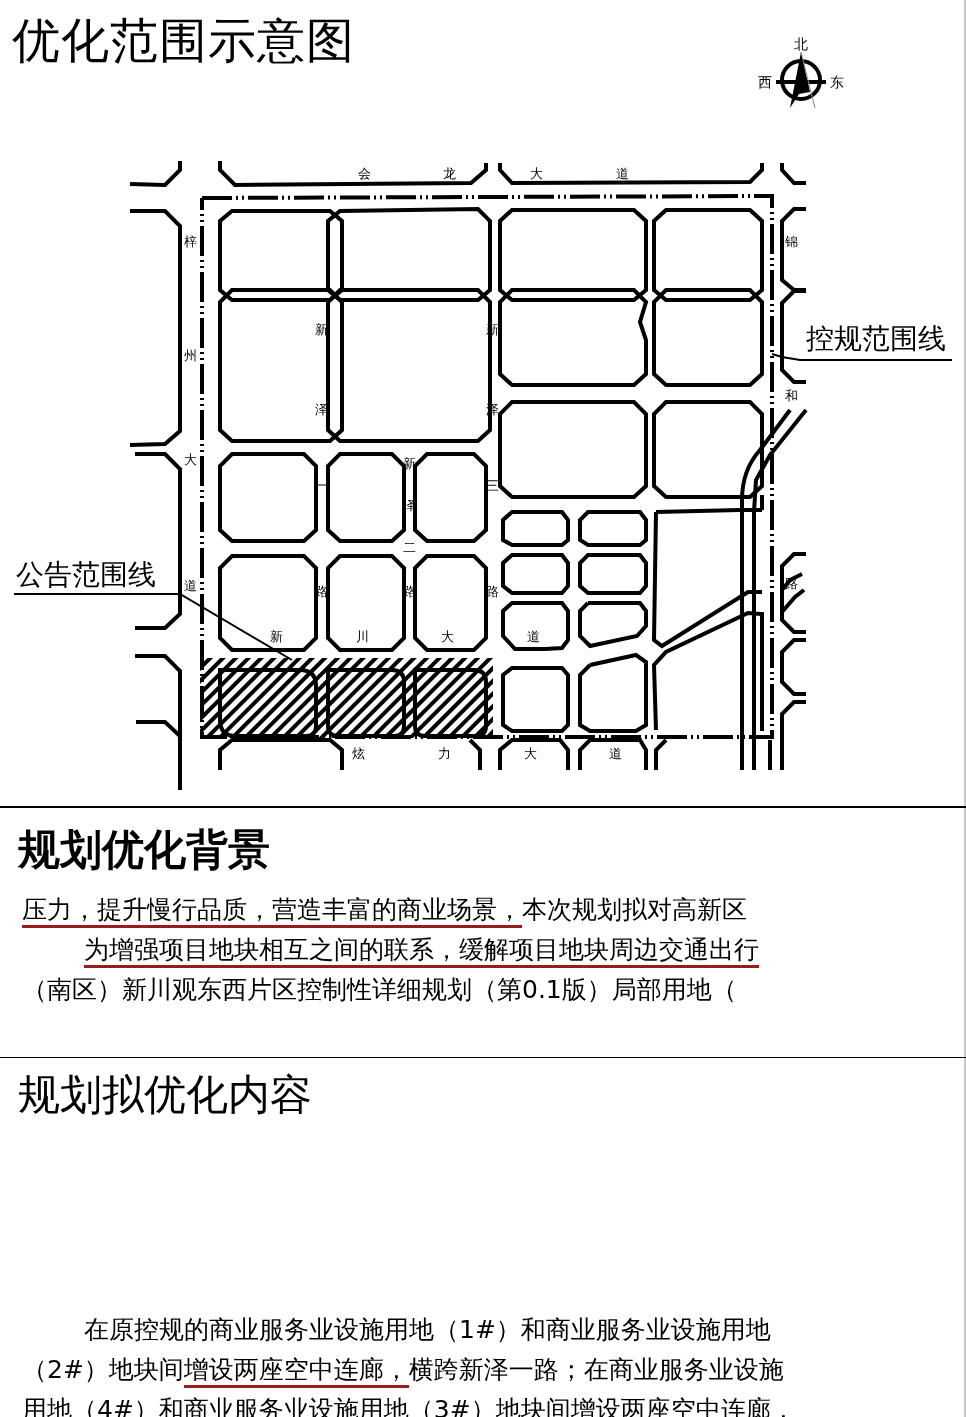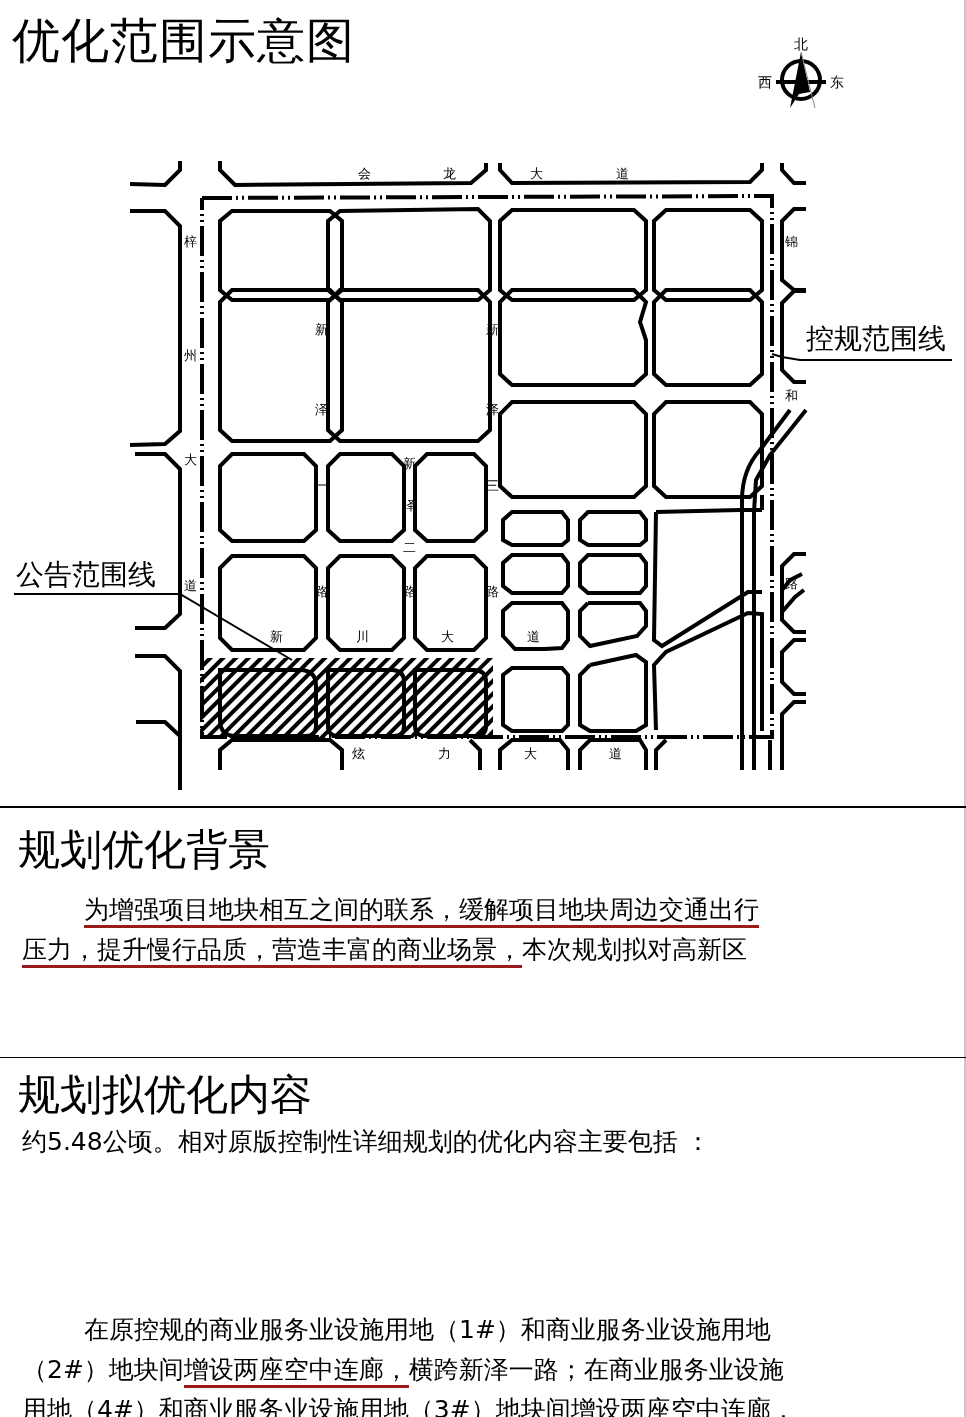--- a/index.html
+++ b/index.html
@@ -165,37 +165,39 @@
     <text class="road-label" x="609" y="758">道</text>
 
     <text class="road-label" x="785" y="246">锦</text>
     <text class="road-label" x="785" y="400">和</text>
     <text class="road-label" x="785" y="588">路</text>
   </g>
 </svg>
 
 <div class="divider" style="top:806px;"></div>
 
-<div class="section-title" style="top:825px;">规划优化背景</div>
+<div class="section-title" style="top:825px;font-weight:bold;">规划优化背景</div>
 
 <div class="para" style="top:890px;">
+  <span class="line">
+    <span class="uline">压力，提升慢行品质，营造丰富的商业场景，</span><span>本次规划拟对高新区</span>
+  </span>
   <span class="line indent" style="padding-left:62px;">
     <span class="uline">为增强项目地块相互之间的联系，缓解项目地块周边交通出行</span>
   </span>
   <span class="line">
-    <span class="uline">压力，提升慢行品质，营造丰富的商业场景，</span><span>本次规划拟对高新区</span>
+    <span>（南区）新川观东西片区控制性详细规划（第0.1版）局部用地（</span>
   </span>
 </div>
 
 <div class="divider" style="top:1057px; height:1px;"></div>
 
 <div class="section-title" style="top:1070px;">规划拟优化内容</div>
 
 <div class="para" style="top:1122px;">
-  <span class="line">约5.48公顷。相对原版控制性详细规划的优化内容主要包括 ：</span>
 </div>
 
 <div class="para" style="top:1310px;">
   <span class="line indent" style="padding-left:62px;">在原控规的商业服务业设施用地（1#）和商业服务业设施用地</span>
   <span class="line">
     <span>（2#）地块间</span><span class="uline">增设两座空中连廊，</span><span>横跨新泽一路；在商业服务业设施</span>
   </span>
   <span class="line">用地（4#）和商业服务业设施用地（3#）地块间增设两座空中连廊，</span>
 </div>
 

